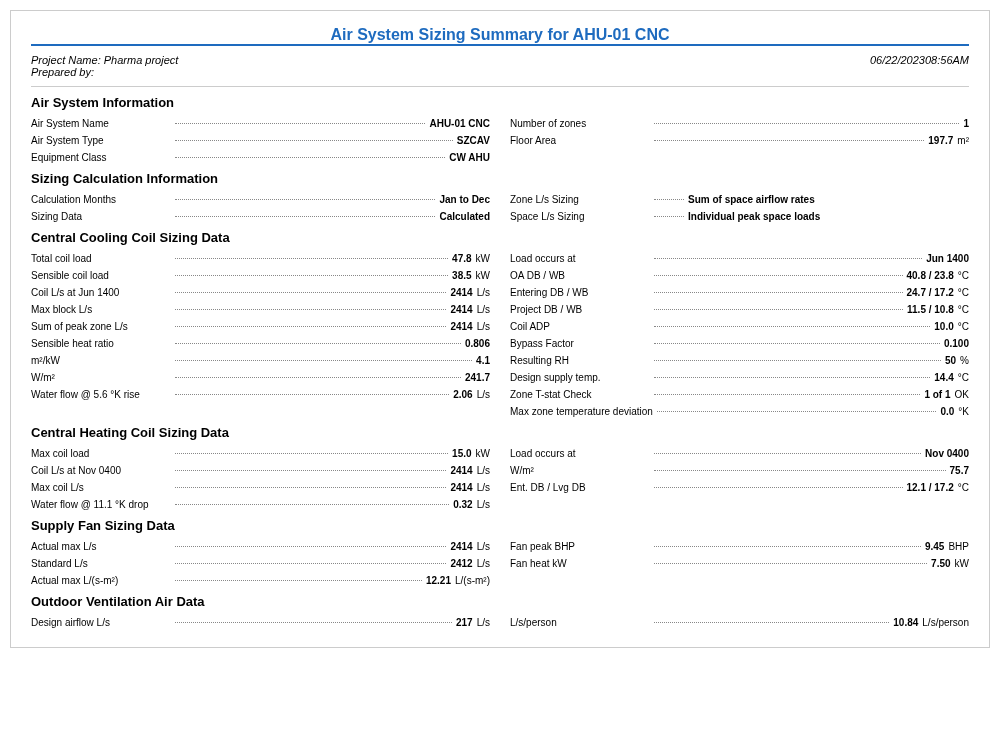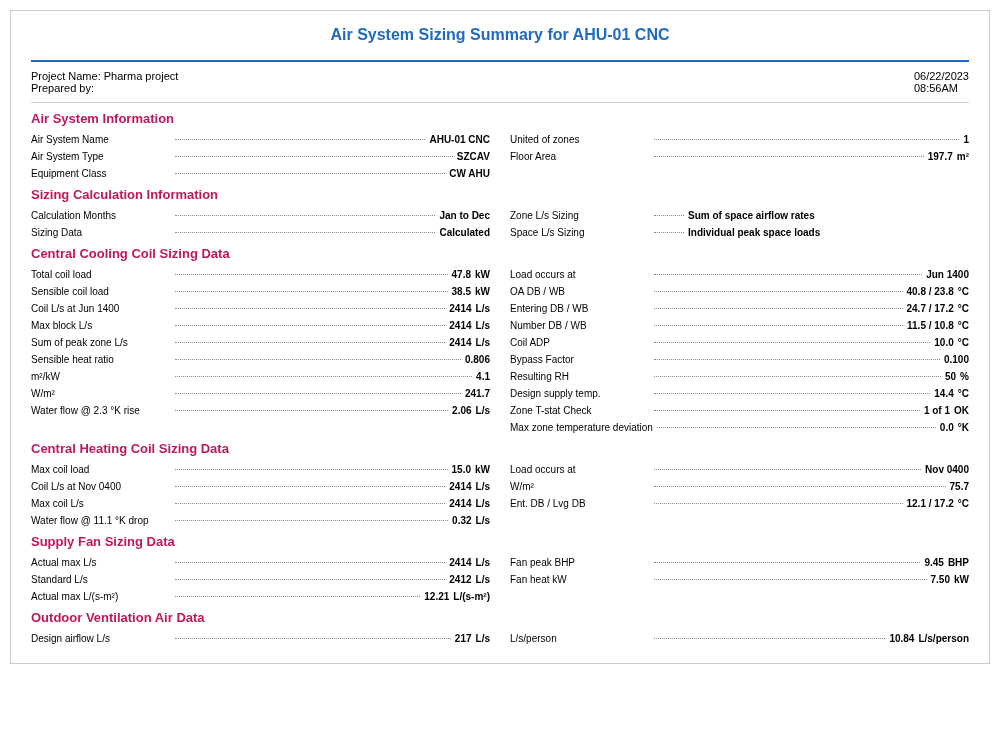--- a/index.html
+++ b/index.html
@@ -16,34 +16,35 @@
       margin: 10px auto;
       border: 1px solid #ccc;
       padding: 15px 20px;
     }
     .main-title {
       text-align: center;
       font-size: 16px;
       font-weight: bold;
       color: #1e6bbf;
       border-bottom: 2px solid #1e6bbf;
-      padding-bottom: 16px;
+      padding-bottom: 0;
       margin-bottom: 8px;
     }
     .header-row {
       display: flex;
       justify-content: space-between;
       font-size: 11px;
       margin-bottom: 4px;
+      font-style: italic;
     }
     .header-left { display: flex; flex-direction: column; }
-    .header-right { display: flex; flex-direction: column; text-align: left; }
+    .header-right { display: flex; flex-direction: row; text-align: center; }
     .section-title {
       font-weight: bold;
-      color: #be185d;
+      color: #000000;
       font-size: 13px;
       margin-top: 4px;
       margin-bottom: 6px;
     }
     .two-col {
       display: flex;
       gap: 20px;
     }
     .col {
       flex: 1;
@@ -78,21 +79,21 @@
       height: 1px;
       overflow: hidden;
       flex: none;
     }
     .data-value {
       font-weight: bold;
       white-space: nowrap;
     }
     .data-unit {
       margin-left: 4px;
-      font-weight: bold;
+      font-weight: normal;
       white-space: nowrap;
       text-align: right;
     }
     .divider {
       border: none;
       border-top: 1px solid #ccc;
       margin: 8px 0;
     }
   </style>
 </head>
@@ -129,21 +130,21 @@
         <span class="data-value">SZCAV</span>
       </div>
       <div class="data-row">
         <span class="data-label">Equipment Class</span>
         <span class="dots"></span>
         <span class="data-value">CW AHU</span>
       </div>
     </div>
     <div class="col">
       <div class="data-row">
-        <span class="data-label">United of zones</span>
+        <span class="data-label">Number of zones</span>
         <span class="dots"></span>
         <span class="data-value">1</span>
       </div>
       <div class="data-row">
         <span class="data-label">Floor Area</span>
         <span class="dots"></span>
         <span class="data-value">197.7</span>
         <span class="data-unit">m²</span>
       </div>
     </div>
@@ -219,21 +220,21 @@
         <span class="data-label">m²/kW</span>
         <span class="dots"></span>
         <span class="data-value">4.1</span>
       </div>
       <div class="data-row">
         <span class="data-label">W/m²</span>
         <span class="dots"></span>
         <span class="data-value">241.7</span>
       </div>
       <div class="data-row">
-        <span class="data-label">Water flow @ 2.3 °K rise</span>
+        <span class="data-label">Water flow @ 5.6 °K rise</span>
         <span class="dots"></span>
         <span class="data-value">2.06</span>
         <span class="data-unit">L/s</span>
       </div>
     </div>
     <div class="col">
       <div class="data-row">
         <span class="data-label">Load occurs at</span>
         <span class="dots"></span>
         <span class="data-value">Jun 1400</span>
@@ -244,21 +245,21 @@
         <span class="data-value">40.8 / 23.8</span>
         <span class="data-unit">°C</span>
       </div>
       <div class="data-row">
         <span class="data-label">Entering DB / WB</span>
         <span class="dots"></span>
         <span class="data-value">24.7 / 17.2</span>
         <span class="data-unit">°C</span>
       </div>
       <div class="data-row">
-        <span class="data-label">Number DB / WB</span>
+        <span class="data-label">Project DB / WB</span>
         <span class="dots"></span>
         <span class="data-value">11.5 / 10.8</span>
         <span class="data-unit">°C</span>
       </div>
       <div class="data-row">
         <span class="data-label">Coil ADP</span>
         <span class="dots"></span>
         <span class="data-value">10.0</span>
         <span class="data-unit">°C</span>
       </div>

